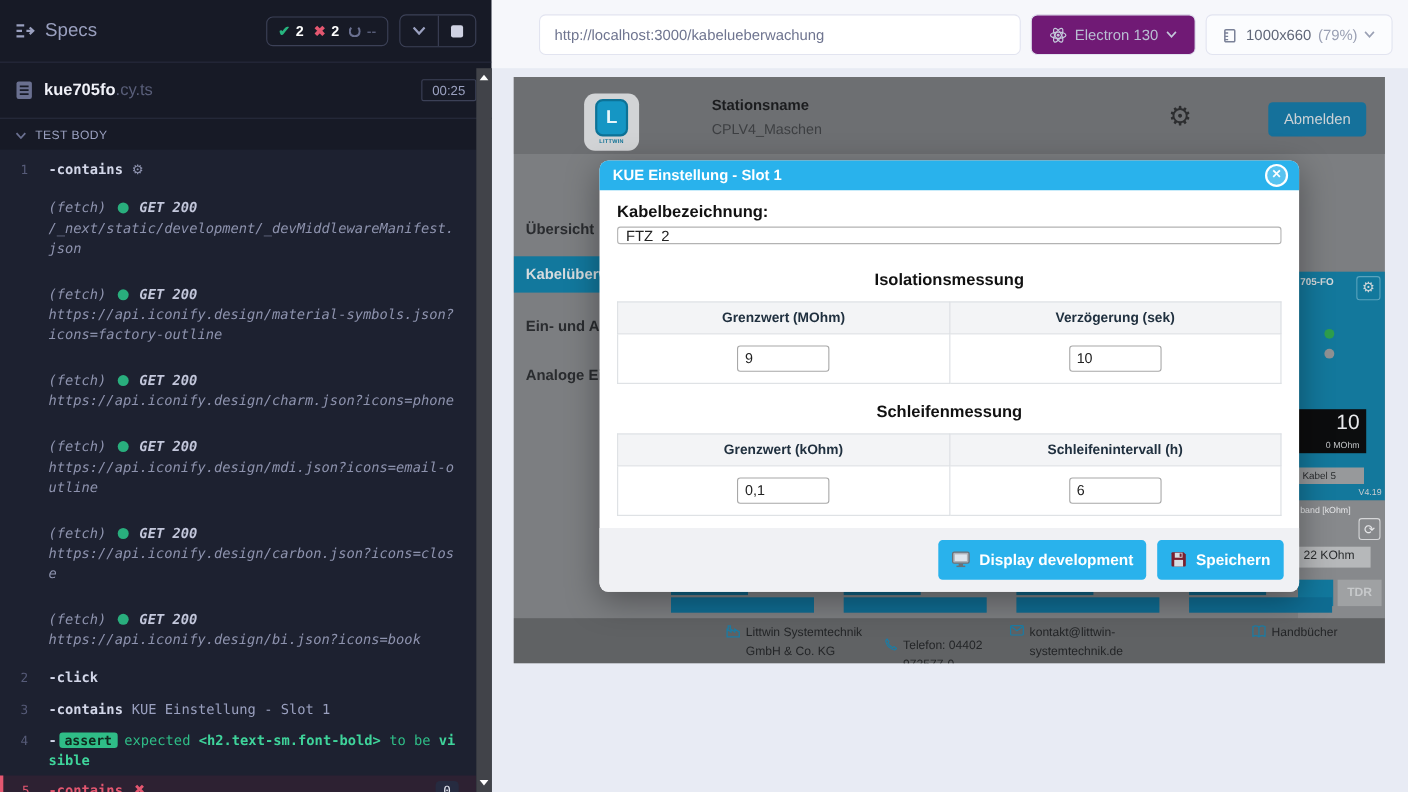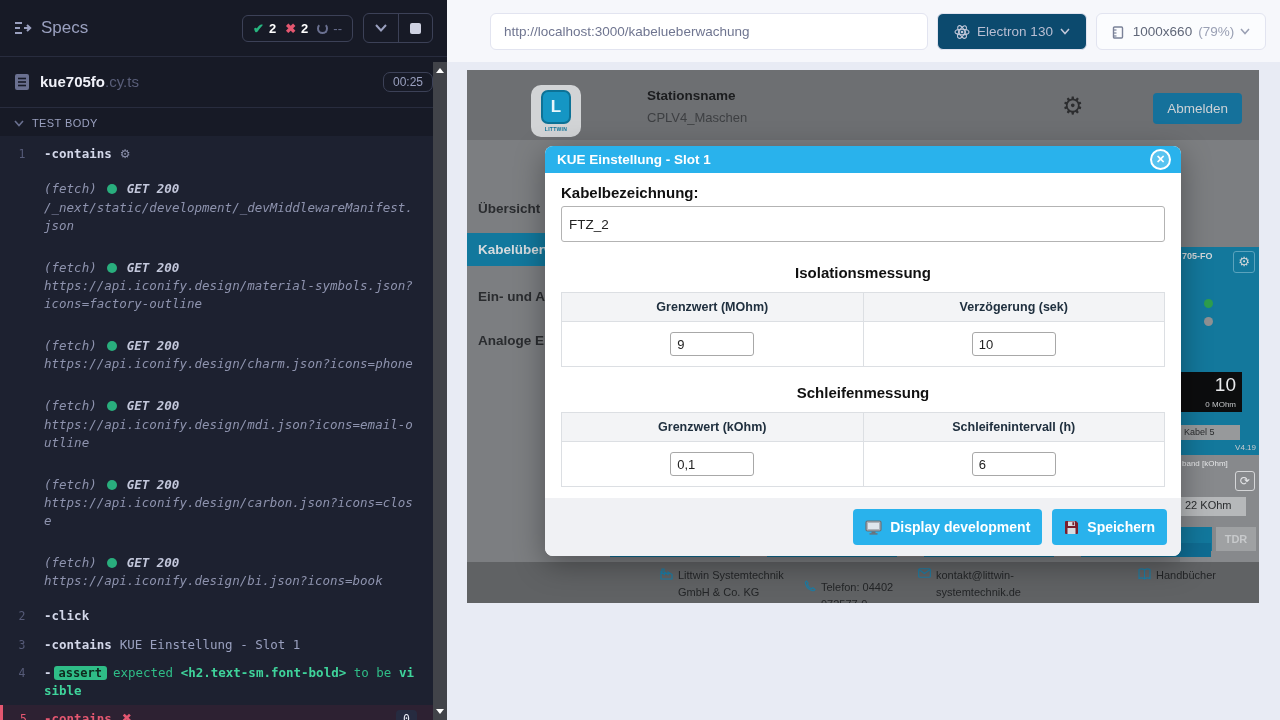--- a/index.html
+++ b/index.html
@@ -17,21 +17,21 @@
   .spinner { width:11px; height:11px; border:2px solid #6a7090; border-top-color:transparent; border-radius:50%; display:inline-block; }
   .pending-txt { color:#6a7090; font-weight:normal; }
   .ctrl-group { border:1px solid #3c4157; border-radius:6px; display:flex; height:30px; overflow:hidden; }
   .ctrl-btn { width:34px; display:flex; align-items:center; justify-content:center; cursor:pointer; }
   .ctrl-btn + .ctrl-btn { border-left:1px solid #3c4157; }
   .stop-sq { width:11px; height:11px; background:#cfd2e2; border-radius:2px; }
   .sb-divider { border-top:1px solid #282c3e; margin:0; }
   .spec-row { display:flex; align-items:center; gap:10px; padding:15px 14px; }
   .spec-name { font-size:15px; font-weight:bold; color:#f0f1f8; }
   .spec-ext { font-size:15px; color:#595e79; font-weight:normal; }
-  .spec-time { margin-left:auto; border:1px solid #3c4157; border-radius:7px; padding:2px 9px; font-size:12px; color:#9aa0bf; }
+  .spec-time { margin-left:auto; border:1px solid #3c4157; border-radius:2px; padding:2px 9px; font-size:12px; color:#9aa0bf; }
   .testbody-row { display:flex; align-items:center; gap:8px; padding:9px 14px 7px; font-size:11px; letter-spacing:.4px; color:#9aa0bf; }
   .cmd-log { background:#1d2130; width:433px; padding:4px 0 8px; font-family:"DejaVu Sans Mono", monospace; }
   .cmd-row { display:flex; padding:5px 10px 5px 0; font-size:12.5px; line-height:1.45; }
   .gutter { width:44px; flex:none; text-align:center; color:#565b78; font-size:11.5px; padding-top:1px; }
   .cmd-body { flex:1; padding-right:6px; word-break:break-all; }
   .cmd-name { font-weight:bold; color:#d3d7e9; }
   .gear-sm { color:#8d92ae; font-family:"DejaVu Sans", sans-serif; font-size:12px; margin-left:8px; }
   .fetch-block { color:#8e93ae; font-style:italic; margin:7px 0; }
   .fetch-head { display:flex; align-items:center; gap:10px; }
   .dot-green { width:10px; height:10px; border-radius:50%; background:#29ae7d; display:inline-block; flex:none; }
@@ -48,21 +48,21 @@
 
   
   .aut-scrollbar { position:absolute; left:433px; top:62px; width:14px; height:658px; background:#414349; }
   .sb-arrow-up, .sb-arrow-down { position:absolute; left:3px; width:0; height:0; border-left:4px solid transparent; border-right:4px solid transparent; }
   .sb-arrow-up { top:6px; border-bottom:5px solid #ffffff; }
   .sb-arrow-down { bottom:6px; border-top:5px solid #ffffff; }
 
   
   .topbar { position:absolute; left:447px; top:0; width:833px; height:62px; background:#f6f7fb; display:flex; align-items:center; }
   .url-input { position:absolute; left:43px; top:13px; width:438px; height:37px; background:#fff; border:1px solid #e2e4f0; border-radius:6px; font-size:13.5px; color:#6f7590; padding:0 13px; font-family:"Liberation Sans", sans-serif; }
-  .browser-box { position:absolute; left:490px; top:13px; width:150px; height:37px; border:1px solid #e2e4f0; border-radius:6px; background:#0c4a6e; display:flex; align-items:center; justify-content:center; gap:7px; color:#b9bed2; font-size:13.5px; cursor:pointer; }
+  .browser-box { position:absolute; left:490px; top:13px; width:150px; height:37px; border:1px solid #e2e4f0; border-radius:6px; background:#701a75; display:flex; align-items:center; justify-content:center; gap:7px; color:#b9bed2; font-size:13.5px; cursor:pointer; }
   .size-box { position:absolute; left:649px; top:13px; width:170px; height:37px; border:1px solid #e2e4f0; border-radius:6px; background:#fbfcfe; display:flex; align-items:center; justify-content:center; gap:6px; color:#606779; font-size:13.5px; cursor:pointer; }
   .size-pct { color:#9aa0b4; }
 
   
   .app { position:absolute; left:467px; top:70px; width:792px; height:533px; background:#7c7e81; overflow:hidden; }
   .app-header { position:absolute; left:0; top:0; width:792px; height:70px; background:#6d6f72; }
   .logo-box { position:absolute; left:64px; top:15px; width:50px; height:52px; background:#d2d4d6; border-radius:10px; display:flex; flex-direction:column; align-items:center; justify-content:center; gap:2px; }
   .logo-glyph { width:30px; height:34px; background:#1596c4; border-radius:7px; border:2px solid #0d7296; color:#e8f6fb; font-weight:bold; font-size:17px; display:flex; align-items:center; justify-content:center; }
   .logo-text { font-size:5px; font-weight:bold; color:#0d7296; letter-spacing:.3px; }
   .station-label { position:absolute; left:180px; top:18px; font-size:13.5px; font-weight:bold; color:#1b1c1e; }
@@ -104,21 +104,21 @@
   .fi-phone { margin-left:14px; width:102px;margin-top:12px; }
   .fi-email { margin-left:12px; width:112px; }
   .fi-manuals { margin-left:108px; }
 
   
   .modal { position:absolute; left:545px; top:146px; width:636px; background:#ffffff; border-radius:8px; box-shadow:0 8px 30px rgba(0,0,0,.35); }
   .modal-header { height:27px; background:#29b2ec; border-radius:8px 8px 0 0; color:#fff; font-weight:bold; font-size:13.5px; line-height:27px; padding-left:12px; position:relative; }
   .modal-close { position:absolute; right:10px; top:3px; width:21px; height:21px; border:2px solid #fff; border-radius:50%; background:rgba(255,255,255,.22); color:#fff; font-size:11px; font-weight:bold; display:flex; align-items:center; justify-content:center; cursor:pointer; line-height:1; }
   .modal-body { padding:0 16px; }
   .kabel-label { margin-top:11px; font-size:15px; font-weight:bold; color:#111; }
-  .kabel-input { margin-top:5px; width:100%; height:36px; border:1px solid #b3b3b3; border-radius:3px; font-size:13.5px; padding:0 7px; color:#222; font-family:"Liberation Sans", sans-serif; }
+  .kabel-input { margin-top:5px; width:100%; height:16px; border:1px solid #b3b3b3; border-radius:3px; font-size:13.5px; padding:0 7px; color:#222; font-family:"Liberation Sans", sans-serif; }
   .section-title { text-align:center; font-size:15px; font-weight:bold; color:#111; }
   .mt-iso { margin-top:22px; }
   .mt-loop { margin-top:17px; }
   .meas-table { margin-top:11px; width:100%; border-collapse:collapse; }
   .meas-table th { background:#f3f4f6; border:1px solid #dcdfe3; font-size:12.5px; font-weight:bold; color:#20303f; padding:7px 0; }
   .meas-table td { border:1px solid #dcdfe3; text-align:center; padding:10px 0; }
   .cell-input { width:84px; height:24px; border:1px solid #a8a8a8; border-radius:3px; font-size:13px; padding:0 6px; color:#222; font-family:"Liberation Sans", sans-serif; }
   .modal-footer { margin-top:11px; background:#f0f1f4; border-radius:0 0 8px 8px; padding:11px 14px; display:flex; justify-content:flex-end; gap:10px; }
   .cy-btn { background:#29b2ec; border:none; color:#fff; font-weight:bold; font-size:14px; font-family:"Liberation Sans", sans-serif; border-radius:4px; padding:0 12px; height:36px; display:flex; align-items:center; gap:8px; cursor:pointer; }
 

